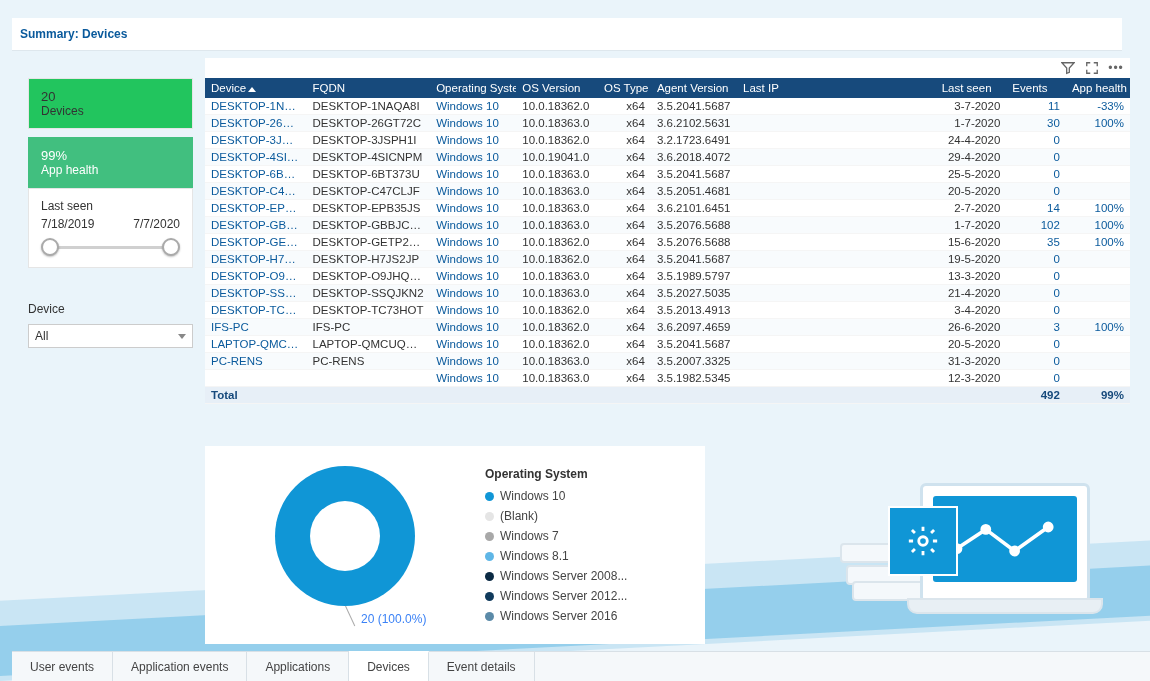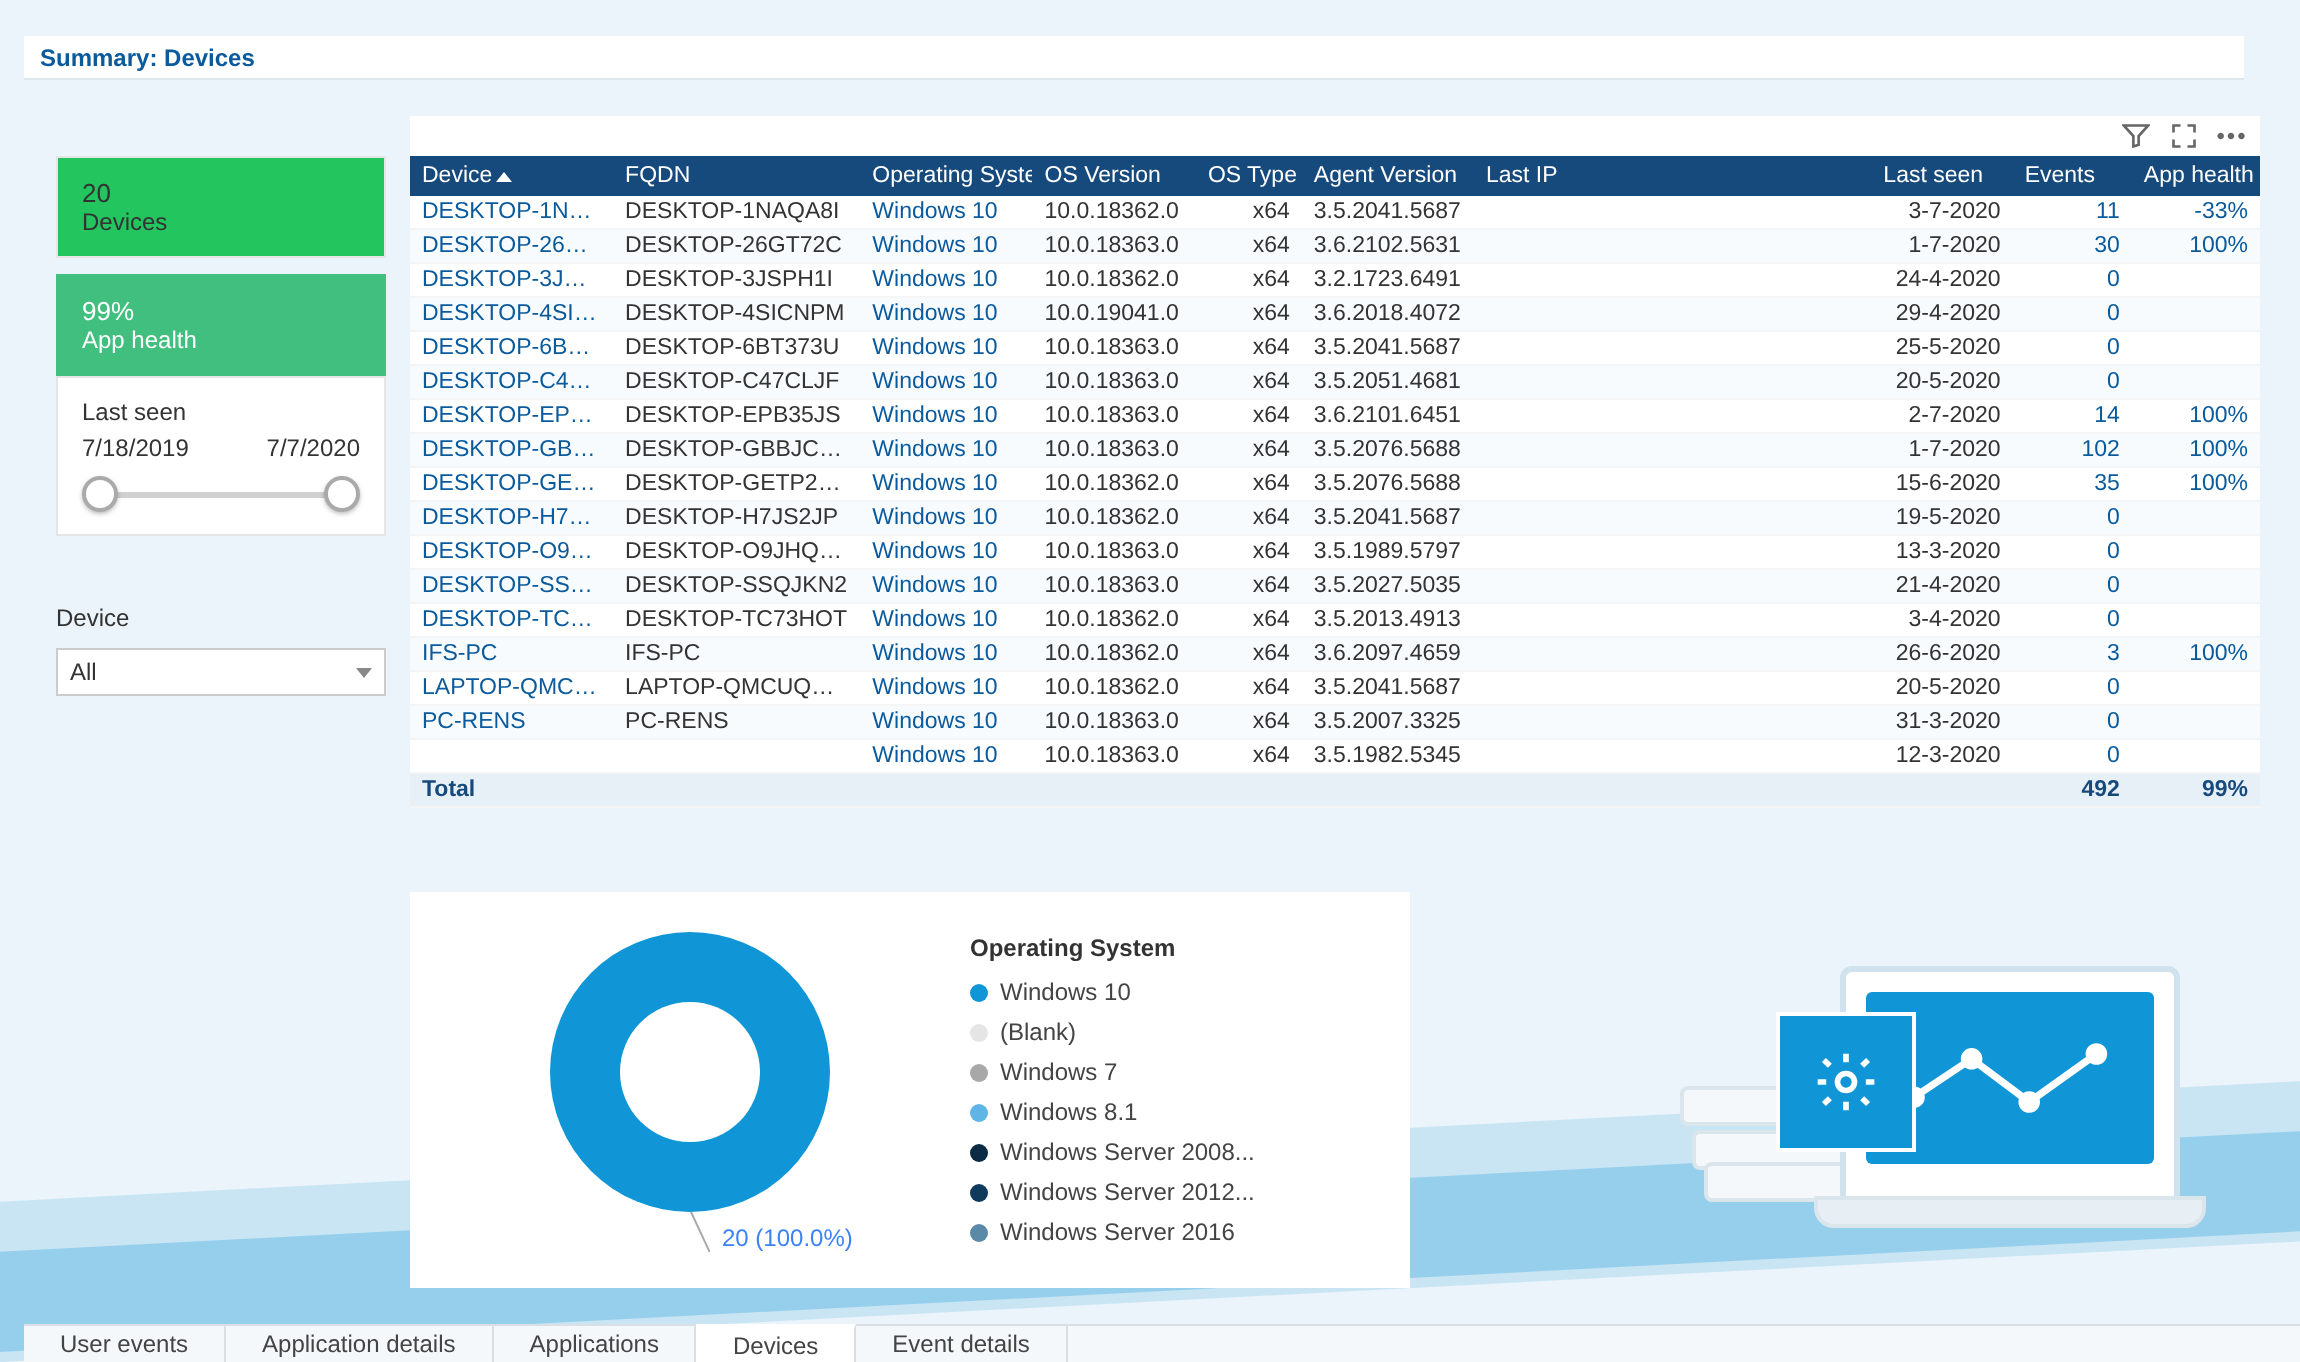--- a/index.html
+++ b/index.html
@@ -2,21 +2,21 @@
 <html><head>
 <meta charset="utf-8">
 <style>
   html,body{margin:0;padding:0;font-family:"Segoe UI",Arial,sans-serif;font-size:12px;color:#333;background:#eaf4fa;}
   *{box-sizing:border-box;}
   .page{width:1150px;height:681px;position:relative;overflow:hidden;background:#eaf4fa;}
   
   .band{position:absolute;top:570px;left:-60px;width:1300px;height:80px;background:#1096d6;opacity:.15;transform:rotate(-3deg);}
   .band2{position:absolute;top:595px;left:-60px;width:1300px;height:50px;background:#1096d6;opacity:.28;transform:rotate(-3deg);}
   
-  .hdr{position:absolute;left:12px;right:28px;top:18px;height:21px;background:#fff;display:flex;align-items:center;padding:0 8px;box-shadow:0 1px 0 rgba(0,0,0,.05);}
+  .hdr{position:absolute;left:12px;right:28px;top:18px;height:32px;background:#fff;display:flex;align-items:center;padding:0 8px;box-shadow:0 1px 0 rgba(0,0,0,.05);}
   .hdr b{color:#0a5a9c;font-weight:600;}
   
   .sidepanel{position:absolute;left:28px;width:165px;}
   .kpi{background:#22c55e;padding:10px 12px;border:1px solid #e5e5e5;margin-bottom:8px;}
   .kpi .n{font-size:13px;}
   .kpi.green{background:#41bf7f;color:#fff;border-color:#41bf7f;}
   .filterbox{background:#fff;border:1px solid #e5e5e5;padding:10px 12px;margin-bottom:18px;}
   .slider{position:relative;height:20px;margin-top:6px;}
   .slider .track{position:absolute;top:9px;left:6px;right:6px;height:3px;background:#d0d0d0;border-radius:2px;}
   .slider .thumb{position:absolute;top:1px;width:18px;height:18px;border-radius:50%;background:#fff;border:2px solid #aaa;box-shadow:0 1px 2px rgba(0,0,0,.25);}
@@ -45,21 +45,21 @@
   .legend{position:absolute;left:280px;top:18px;line-height:20px;color:#444;}
   .dot{display:inline-block;width:9px;height:9px;border-radius:50%;margin-right:6px;vertical-align:middle;}
   
   .illus{position:absolute;right:20px;bottom:60px;width:290px;height:200px;}
   .laptop{position:absolute;right:40px;bottom:18px;width:170px;height:120px;background:#fff;border:3px solid #cfe2ee;border-radius:6px;}
   .screen{position:absolute;left:10px;top:10px;right:10px;bottom:18px;background:#1096d6;border-radius:3px;display:flex;align-items:center;justify-content:center;}
   .gearpanel{position:absolute;left:-35px;top:20px;width:70px;height:70px;background:#1096d6;border:2px solid #fff;display:flex;align-items:center;justify-content:center;color:#fff;}
   .base{position:absolute;left:-16px;right:-16px;bottom:-14px;height:16px;background:#e8eff4;border-radius:0 0 10px 10px;border:2px solid #dbe5ec;}
   .srv{position:absolute;bottom:20px;width:96px;height:20px;background:#f4f8fb;border:2px solid #dbe5ec;border-radius:4px;}
   
-  .tabs{position:absolute;left:12px;right:0;bottom:0;height:19px;background:#f5f8fa;display:flex;border-top:1px solid #d8e0e6;}
+  .tabs{position:absolute;left:12px;right:0;bottom:0;height:30px;background:#f5f8fa;display:flex;border-top:1px solid #d8e0e6;}
   .tab{padding:0 18px;display:flex;align-items:center;border-right:1px solid #d8e0e6;color:#444;background:#f5f8fa;cursor:pointer;}
   .tab.active{background:#fff;border-top:2px solid #fff;margin-top:-1px;}
 </style>
 </head>
 <body>
 <div class="page">
 
 <div class="band"></div>
     <div class="band2"></div>
 
@@ -400,19 +400,19 @@
             <circle cx="12" cy="12" r="3"></circle>
             <path d="M12 2v3M12 19v3M4.2 4.2l2.1 2.1M17.7 17.7l2.1 2.1M2 12h3M19 12h3M4.2 19.8l2.1-2.1M17.7 6.3l2.1-2.1"></path>
           </svg>
     </div>
     <div class="base"></div>
   </div>
 </div>
 
 <div class="tabs" id="tabs">
       <div class="tab">User events</div>
-      <div class="tab">Application details</div>
+      <div class="tab">Application events</div>
       <div class="tab">Applications</div>
       <div class="tab active">Devices</div>
       <div class="tab">Event details</div>
     </div>
 
 </div>
 
 </body></html>

